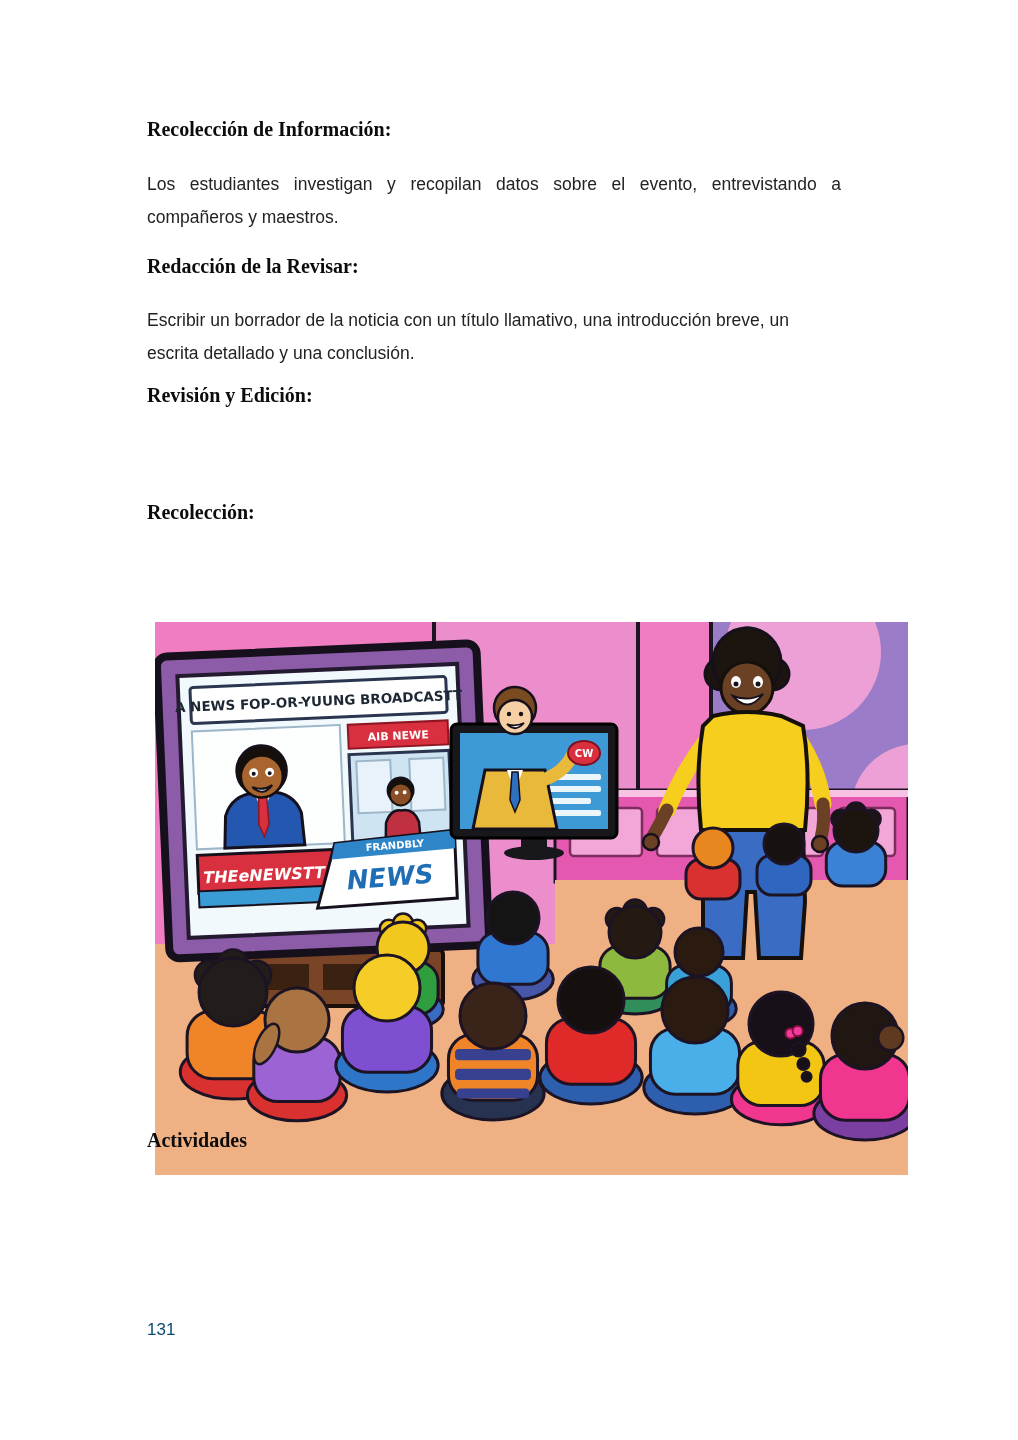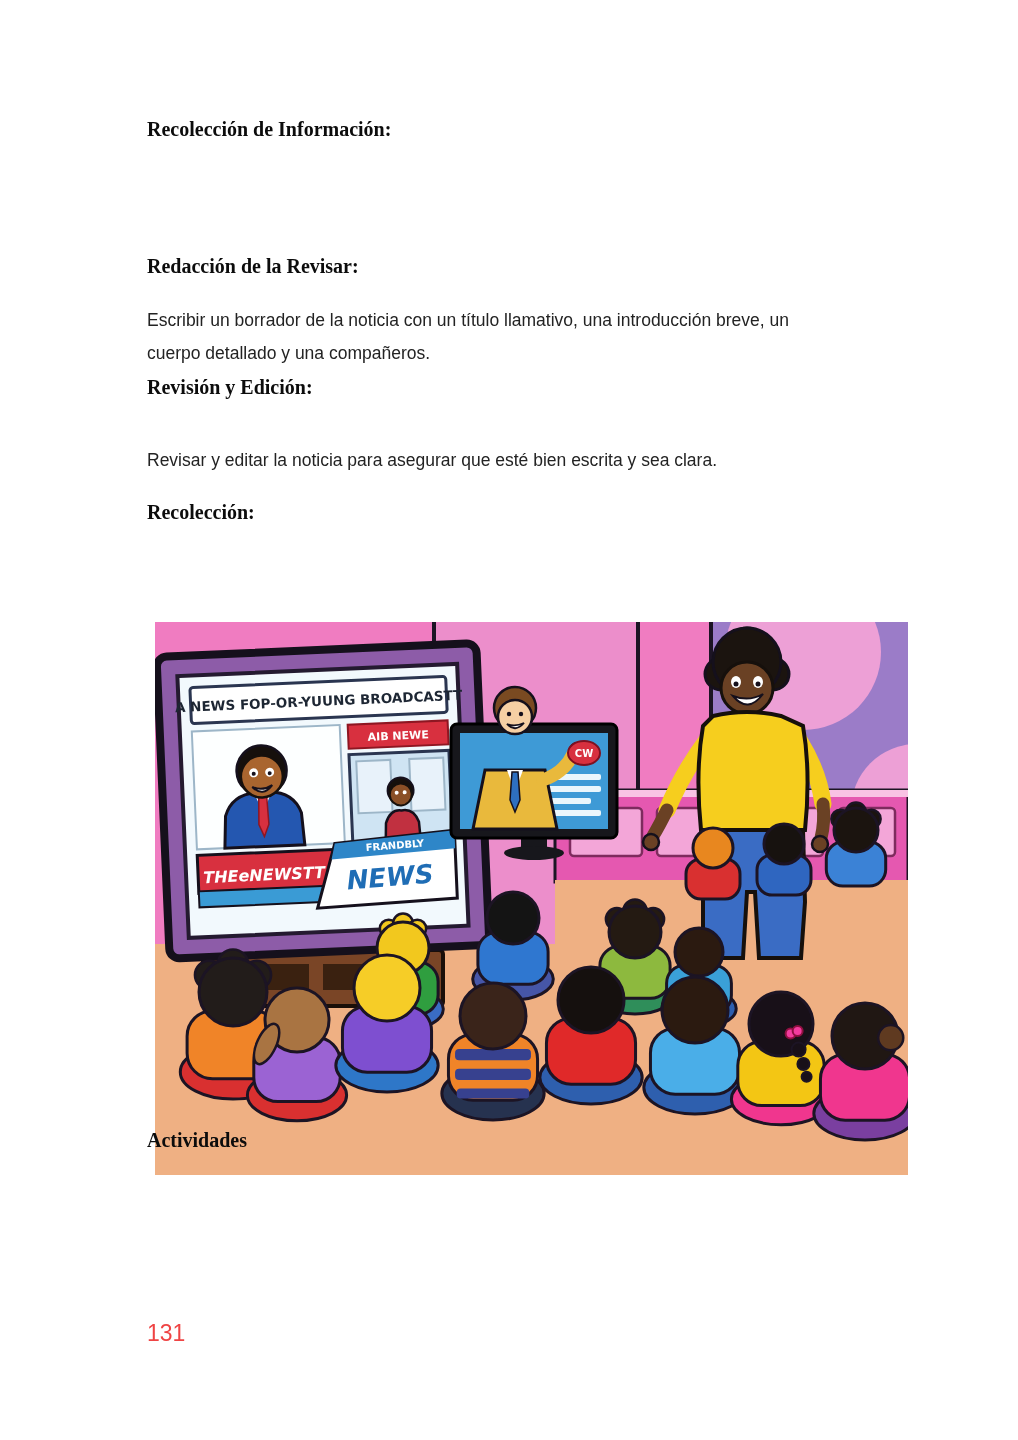--- a/index.html
+++ b/index.html
@@ -5,37 +5,37 @@
   html,body{margin:0;padding:0;background:#ffffff;}
   .page{position:relative;width:1018px;height:1440px;background:#ffffff;overflow:hidden;
         font-family:"Liberation Sans",sans-serif;color:#1f1f1f;}
   .doc-heading{position:absolute;left:147px;margin:0;font-family:"Liberation Serif",serif;
         font-weight:bold;font-size:20px;color:#0c0c0c;white-space:nowrap;text-align:right;}
   .doc-para{position:absolute;left:147px;width:694px;margin:0;font-size:17.5px;
         line-height:33px;color:#232323;}
   .just{text-align:justify;}
   .figure-wrap{position:absolute;left:155px;top:622px;width:753px;height:553px;}
   .figure-wrap svg{display:block;}
-  .page-number{position:absolute;left:147px;top:1320px;font-size:23px;color:#ef4444;}
+  .page-number{position:absolute;left:147px;top:1320px;font-size:17px;color:#0c4a6e;}
   svg text{font-family:"DejaVu Sans",sans-serif;}
   .svg-bold{font-weight:bold;}
   .svg-italic{font-style:italic;}
 </style>
 </head>
 <body>
 
 <div class="page">
 
   <h3 class="doc-heading" style="top:118px">Recolección de Información:</h3>
+  <p class="doc-para just" style="top:168px">Los estudiantes investigan y recopilan datos sobre el evento, entrevistando a compañeros y maestros.</p>
 
   <h3 class="doc-heading" style="top:255px">Redacción de la Revisar:</h3>
-  <p class="doc-para" style="top:304px">Escribir un borrador de la noticia con un título llamativo, una introducción breve, un cuerpo detallado y una compañeros.</p>
-
-  <h3 class="doc-heading" style="top:376px">Revisión y Edición:</h3>
-  <p class="doc-para" style="top:444px">Revisar y editar la noticia para asegurar que esté bien escrita y sea clara.</p>
+  <p class="doc-para" style="top:304px">Escribir un borrador de la noticia con un título llamativo, una introducción breve, un escrita detallado y una conclusión.</p>
+
+  <h3 class="doc-heading" style="top:384px">Revisión y Edición:</h3>
 
   <h3 class="doc-heading" style="top:501px">Recolección:</h3>
 
   <div class="figure-wrap">
     <svg width="753" height="553" viewBox="0 0 753 553">
       <defs>
         <clipPath id="purpleClip">
             <rect x="556" y="0" width="197" height="553"></rect>
           </clipPath>
       </defs>

